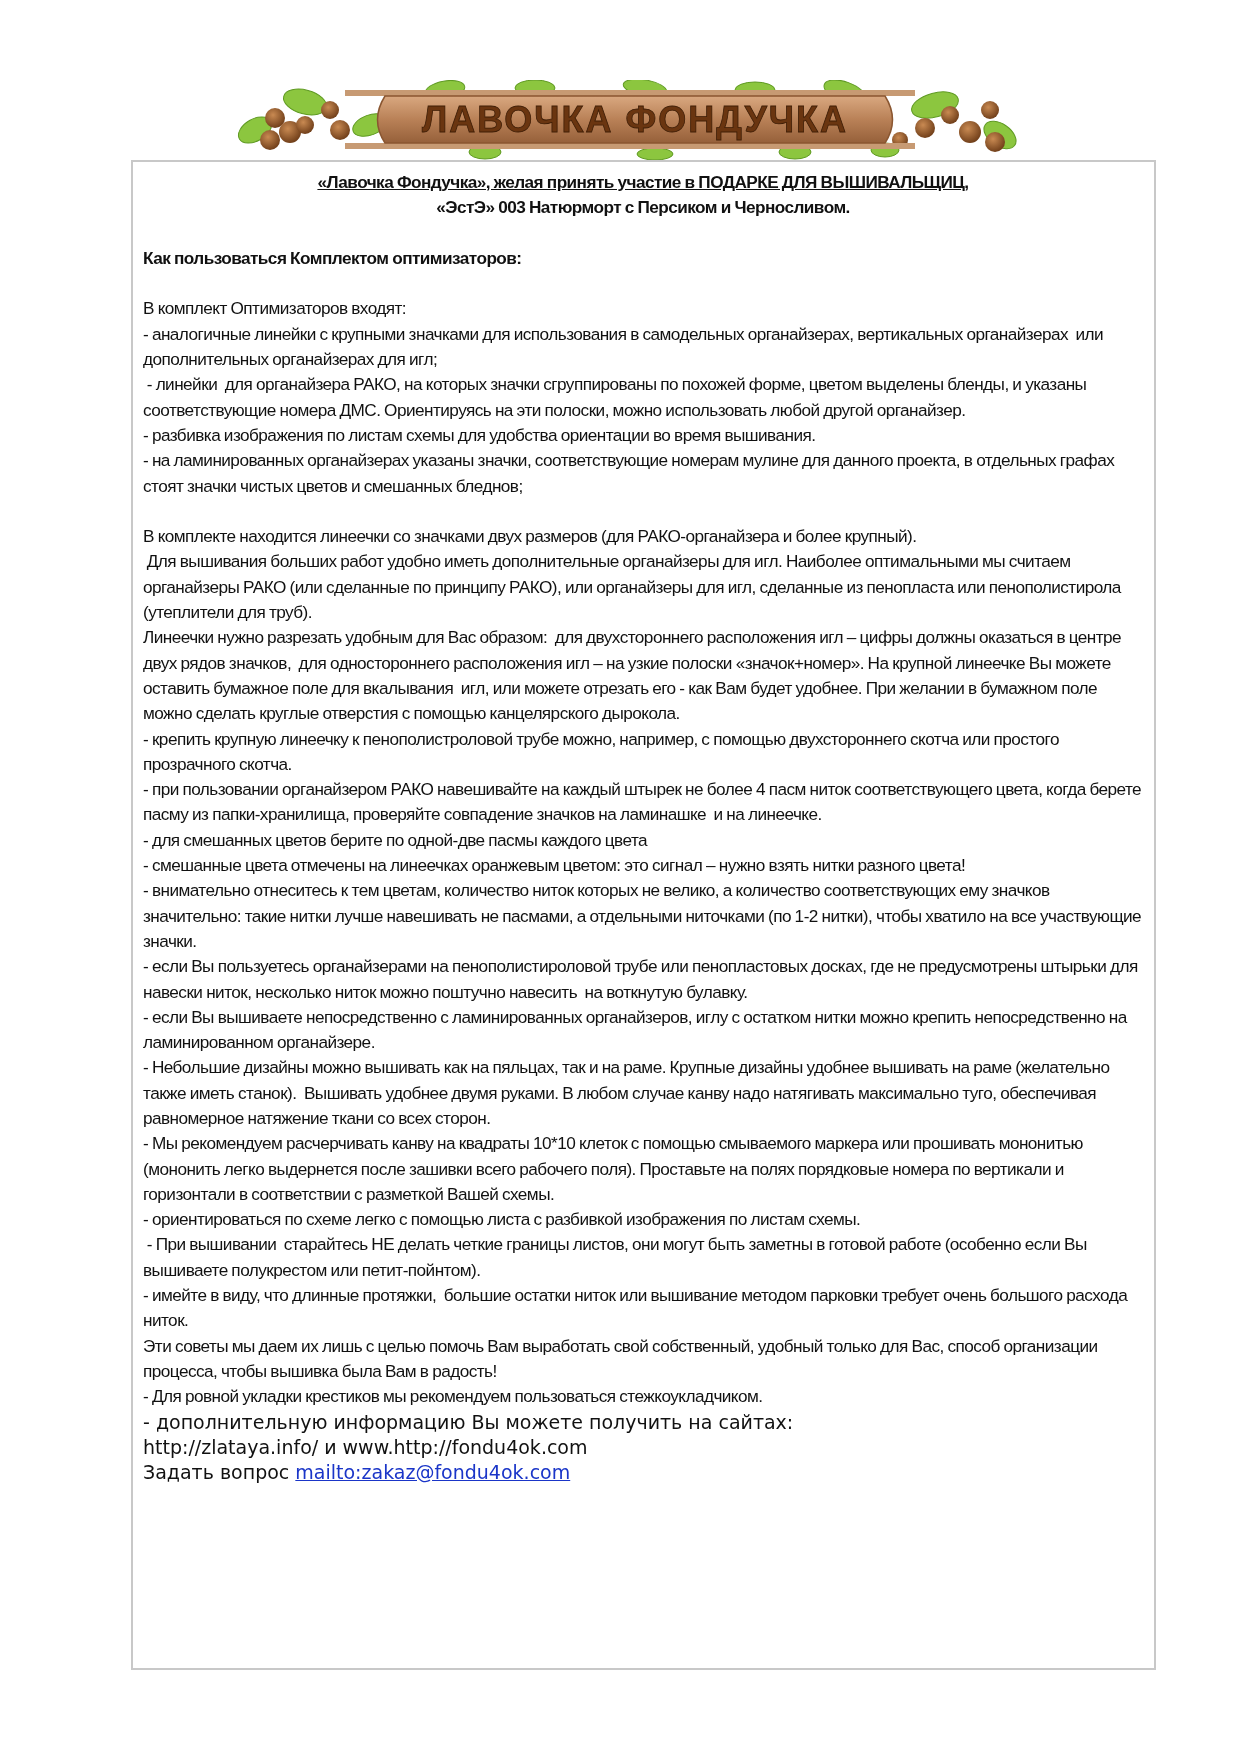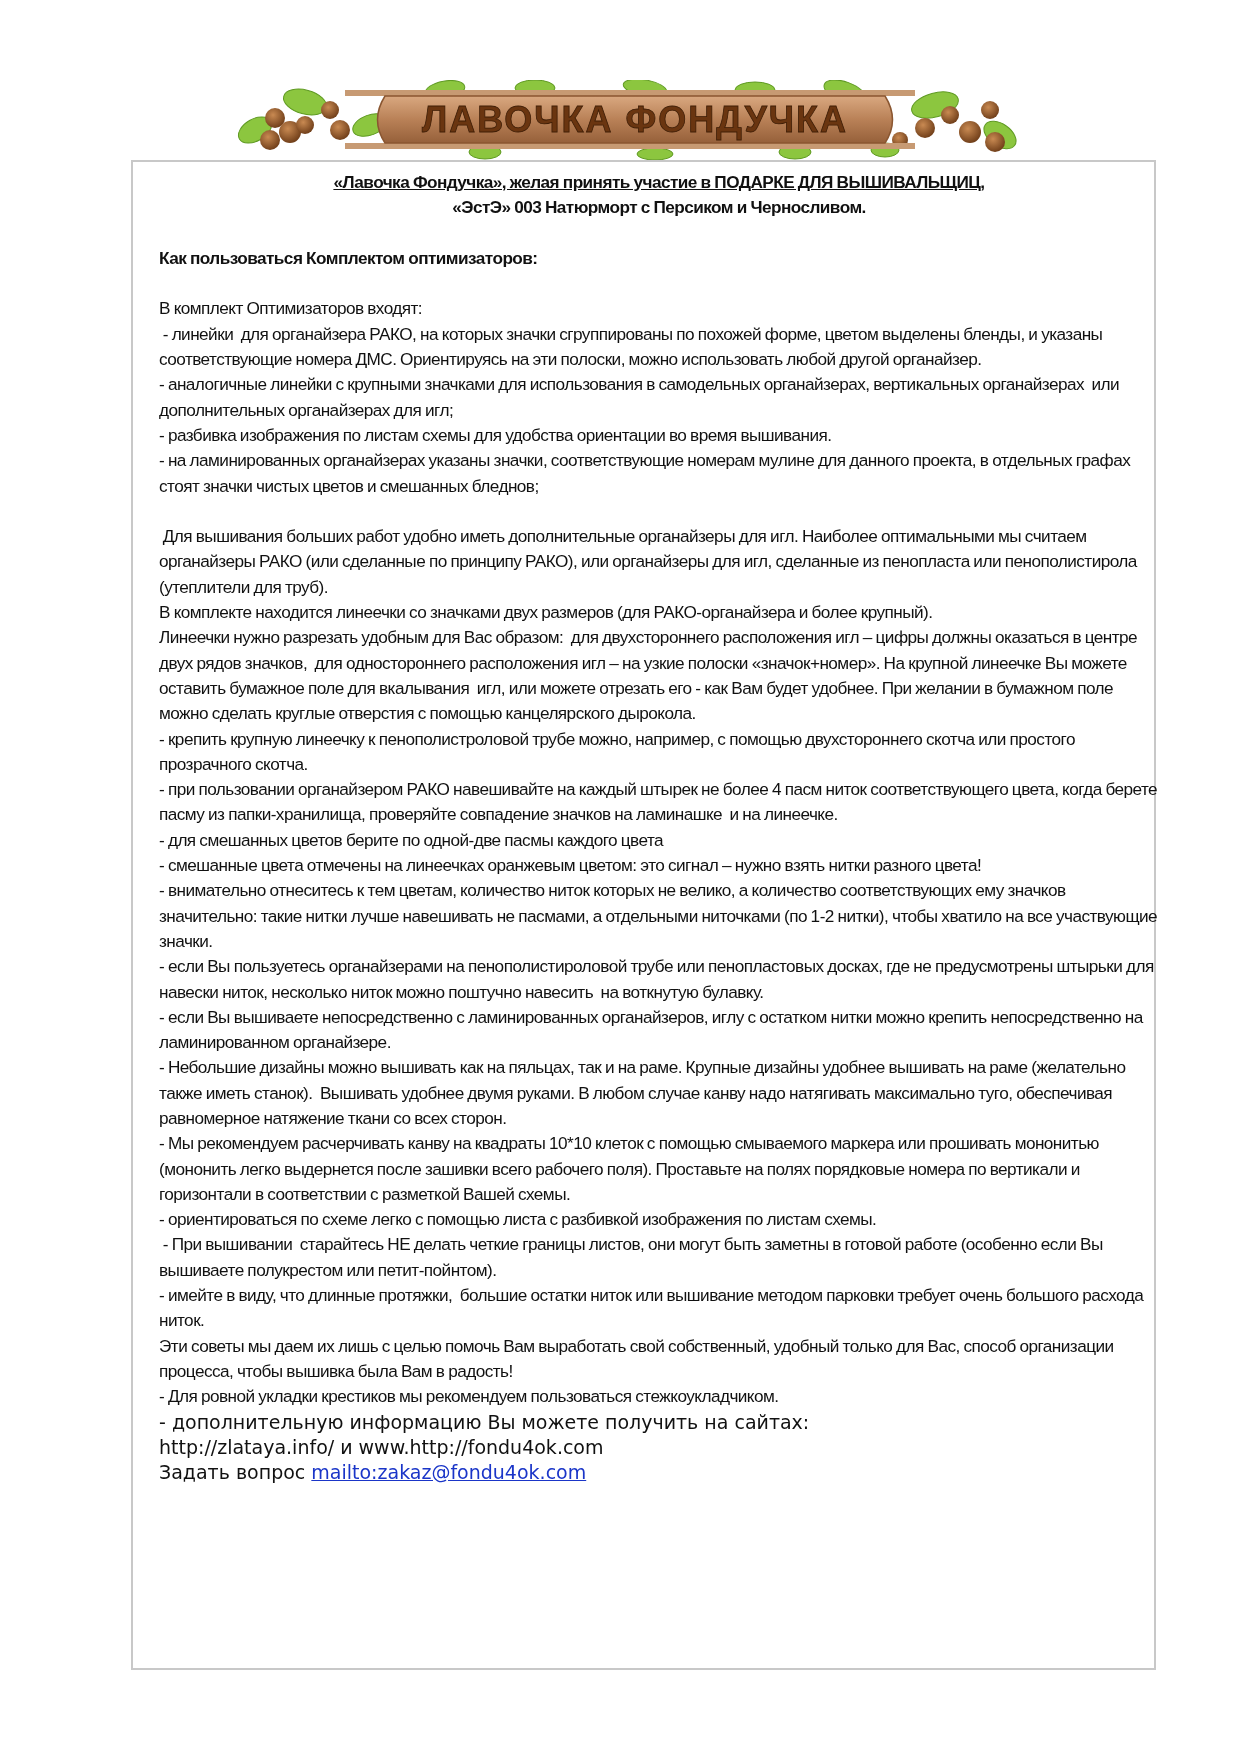--- a/index.html
+++ b/index.html
@@ -3,21 +3,21 @@
 <meta charset="utf-8">
 <style>
   html, body { margin: 0; padding: 0; background: #ffffff; }
   body { width: 1240px; height: 1755px; position: relative; overflow: hidden; font-family: "Liberation Sans Narrow", "Liberation Sans", sans-serif; }
 
   .banner { position: absolute; left: 235px; top: 80px; width: 785px; height: 80px; }
   .banner svg { width: 100%; height: 100%; display: block; }
 
   .frame { position: absolute; left: 131px; top: 160px; width: 1025px; height: 1510px; border: 2px solid #c8c8c8; box-sizing: border-box; background: transparent; }
 
-  .content { position: absolute; left: 159px; top: 170px; width: 1000px; color: #111; font-size: 17.2px; line-height: 25.3px; letter-spacing: -0.55px; word-spacing: -0.5px; }
+  .content { position: absolute; left: 143px; top: 170px; width: 1000px; color: #111; font-size: 17.2px; line-height: 25.3px; letter-spacing: -0.55px; word-spacing: -0.5px; }
   .content p { margin: 0; white-space: pre-wrap; }
   .title { text-align: center; font-weight: bold; }
   .title .u { text-decoration: underline; }
   .heading { font-weight: bold; }
   .gap { height: 25.3px; }
 
   .footer { font-family: "DejaVu Sans", sans-serif; font-size: 19px; letter-spacing: 0; word-spacing: 0; line-height: 25px; }
   .footer a { color: #1a35c8; text-decoration: underline; text-align: center; }
 </style>
 </head>
@@ -78,27 +78,27 @@
 
 <div class="frame"></div>
 
 <div class="content">
   <p class="title"><span class="u">«Лавочка Фондучка», желая принять участие в ПОДАРКЕ ДЛЯ ВЫШИВАЛЬЩИЦ,</span></p>
   <p class="title">«ЭстЭ» 003 Натюрморт с Персиком и Черносливом.</p>
   <div class="gap"></div>
   <p class="heading">Как пользоваться Комплектом оптимизаторов:</p>
   <div class="gap"></div>
   <p>В комплект Оптимизаторов входят:</p>
+  <p>- аналогичные линейки с крупными значками для использования в самодельных органайзерах, вертикальных органайзерах  или дополнительных органайзерах для игл;</p>
   <p> - линейки  для органайзера РАКО, на которых значки сгруппированы по похожей форме, цветом выделены бленды, и указаны соответствующие номера ДМС. Ориентируясь на эти полоски, можно использовать любой другой органайзер.</p>
-  <p>- аналогичные линейки с крупными значками для использования в самодельных органайзерах, вертикальных органайзерах  или дополнительных органайзерах для игл;</p>
   <p>- разбивка изображения по листам схемы для удобства ориентации во время вышивания.</p>
   <p>- на ламинированных органайзерах указаны значки, соответствующие номерам мулине для данного проекта, в отдельных графах стоят значки чистых цветов и смешанных бледнов;</p>
   <div class="gap"></div>
+  <p>В комплекте находится линеечки со значками двух размеров (для РАКО-органайзера и более крупный).</p>
   <p> Для вышивания больших работ удобно иметь дополнительные органайзеры для игл. Наиболее оптимальными мы считаем органайзеры РАКО (или сделанные по принципу РАКО), или органайзеры для игл, сделанные из пенопласта или пенополистирола (утеплители для труб).</p>
-  <p>В комплекте находится линеечки со значками двух размеров (для РАКО-органайзера и более крупный).</p>
   <p>Линеечки нужно разрезать удобным для Вас образом:  для двухстороннего расположения игл – цифры должны оказаться в центре двух рядов значков,  для одностороннего расположения игл – на узкие полоски «значок+номер». На крупной линеечке Вы можете оставить бумажное поле для вкалывания  игл, или можете отрезать его - как Вам будет удобнее. При желании в бумажном поле можно сделать круглые отверстия с помощью канцелярского дырокола.</p>
   <p>- крепить крупную линеечку к пенополистроловой трубе можно, например, с помощью двухстороннего скотча или простого прозрачного скотча.</p>
   <p>- при пользовании органайзером РАКО навешивайте на каждый штырек не более 4 пасм ниток соответствующего цвета, когда берете пасму из папки-хранилища, проверяйте совпадение значков на ламинашке  и на линеечке.</p>
   <p>- для смешанных цветов берите по одной-две пасмы каждого цвета</p>
   <p>- смешанные цвета отмечены на линеечках оранжевым цветом: это сигнал – нужно взять нитки разного цвета!</p>
   <p>- внимательно отнеситесь к тем цветам, количество ниток которых не велико, а количество соответствующих ему значков значительно: такие нитки лучше навешивать не пасмами, а отдельными ниточками (по 1-2 нитки), чтобы хватило на все участвующие значки.</p>
   <p>- если Вы пользуетесь органайзерами на пенополистироловой трубе или пенопластовых досках, где не предусмотрены штырьки для навески ниток, несколько ниток можно поштучно навесить  на воткнутую булавку.</p>
   <p>- если Вы вышиваете непосредственно с ламинированных органайзеров, иглу с остатком нитки можно крепить непосредственно на ламинированном органайзере.</p>
   <p>- Небольшие дизайны можно вышивать как на пяльцах, так и на раме. Крупные дизайны удобнее вышивать на раме (желательно также иметь станок).  Вышивать удобнее двумя руками. В любом случае канву надо натягивать максимально туго, обеспечивая равномерное натяжение ткани со всех сторон.</p>
   <p>- Мы рекомендуем расчерчивать канву на квадраты 10*10 клеток с помощью смываемого маркера или прошивать мононитью (мононить легко выдернется после зашивки всего рабочего поля). Проставьте на полях порядковые номера по вертикали и горизонтали в соответствии с разметкой Вашей схемы.</p>

